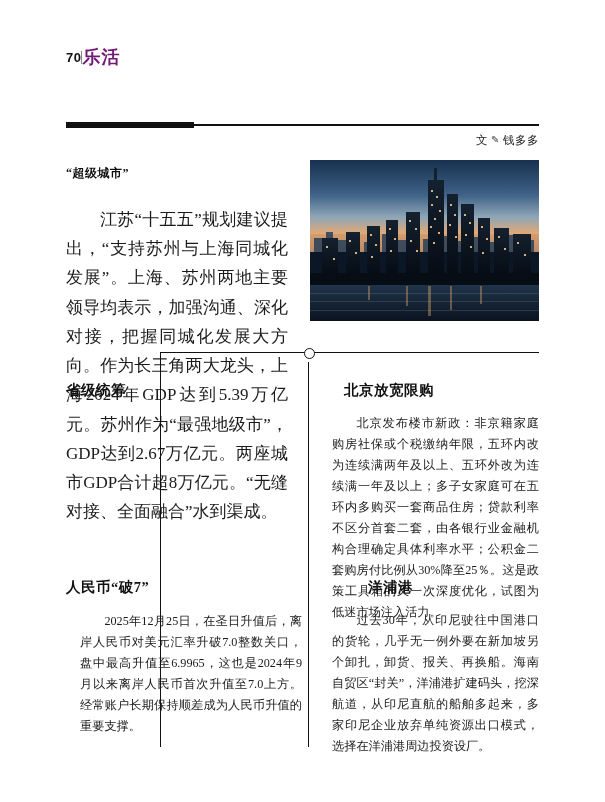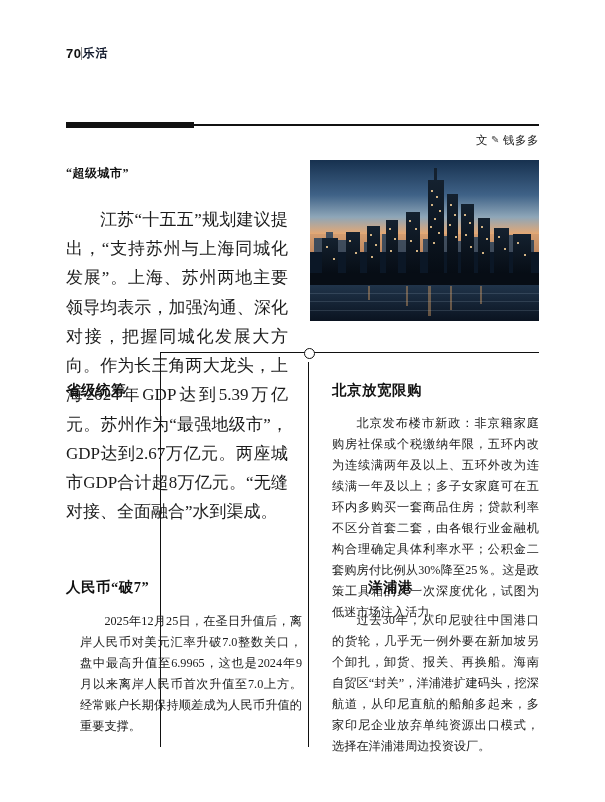--- a/index.html
+++ b/index.html
@@ -36,23 +36,23 @@
     font-weight: bold;
     color: #111;
     letter-spacing: 0.5px;
   }
   .runhead .bar {
     width: 1px;
     height: 13px;
     background: #8a8a8a;
   }
   .runhead .section {
-    font-size: 12px;
+    font-size: 18px;
     font-weight: bold;
-    color: #0f172a;
+    color: #701a75;
     letter-spacing: 1px;
   }
 
   
   .toprule {
     position: absolute;
     left: 66px;
     top: 122px;
     width: 128px;
     height: 6px;
@@ -298,21 +298,21 @@
   </div>
 
   <div class="h-rule" style="left:160px; top:352px; width:145px;"></div>
   <div class="h-rule" style="left:314px; top:352px; width:225px;"></div>
   <div class="node" style="left:304px; top:348px;"></div>
   <div class="v-rule" style="left:308px; top:362px; height:385px;"></div>
   <div class="v-rule" style="left:160px; top:352px; height:395px;"></div>
 
   <div class="art-title" style="left:66px; top:381px;">省级统筹</div>
 
-  <div class="art-title" style="left:332px; top:381px;">北京放宽限购</div>
+  <div class="art-title" style="left:344px; top:381px;">北京放宽限购</div>
   <div class="art-body" style="left:332px; top:413px; width:207px;">北京发布楼市新政：非京籍家庭购房社保或个税缴纳年限，五环内改为连续满两年及以上、五环外改为连续满一年及以上；多子女家庭可在五环内多购买一套商品住房；贷款利率不区分首套二套，由各银行业金融机构合理确定具体利率水平；公积金二套购房付比例从30%降至25％。这是政策工具箱的又一次深度优化，试图为低迷市场注入活力。</div>
 
   <div class="art-title" style="left:66px; top:578px;">人民币“破7”</div>
   <div class="art-body" style="left:66px; top:611px; width:222px;margin-left:14px;">2025年12月25日，在圣日升值后，离岸人民币对美元汇率升破7.0整数关口，盘中最高升值至6.9965，这也是2024年9月以来离岸人民币首次升值至7.0上方。经常账户长期保持顺差成为人民币升值的重要支撑。</div>
 
   <div class="art-title" style="left:332px; top:578px;margin-left:36px;">洋浦港</div>
   <div class="art-body" style="left:332px; top:610px; width:207px;">过去30年，从印尼驶往中国港口的货轮，几乎无一例外要在新加坡另个卸扎，卸货、报关、再换船。海南自贸区“封关”，洋浦港扩建码头，挖深航道，从印尼直航的船舶多起来，多家印尼企业放弃单纯资源出口模式，选择在洋浦港周边投资设厂。</div>
 
 </div>
 

